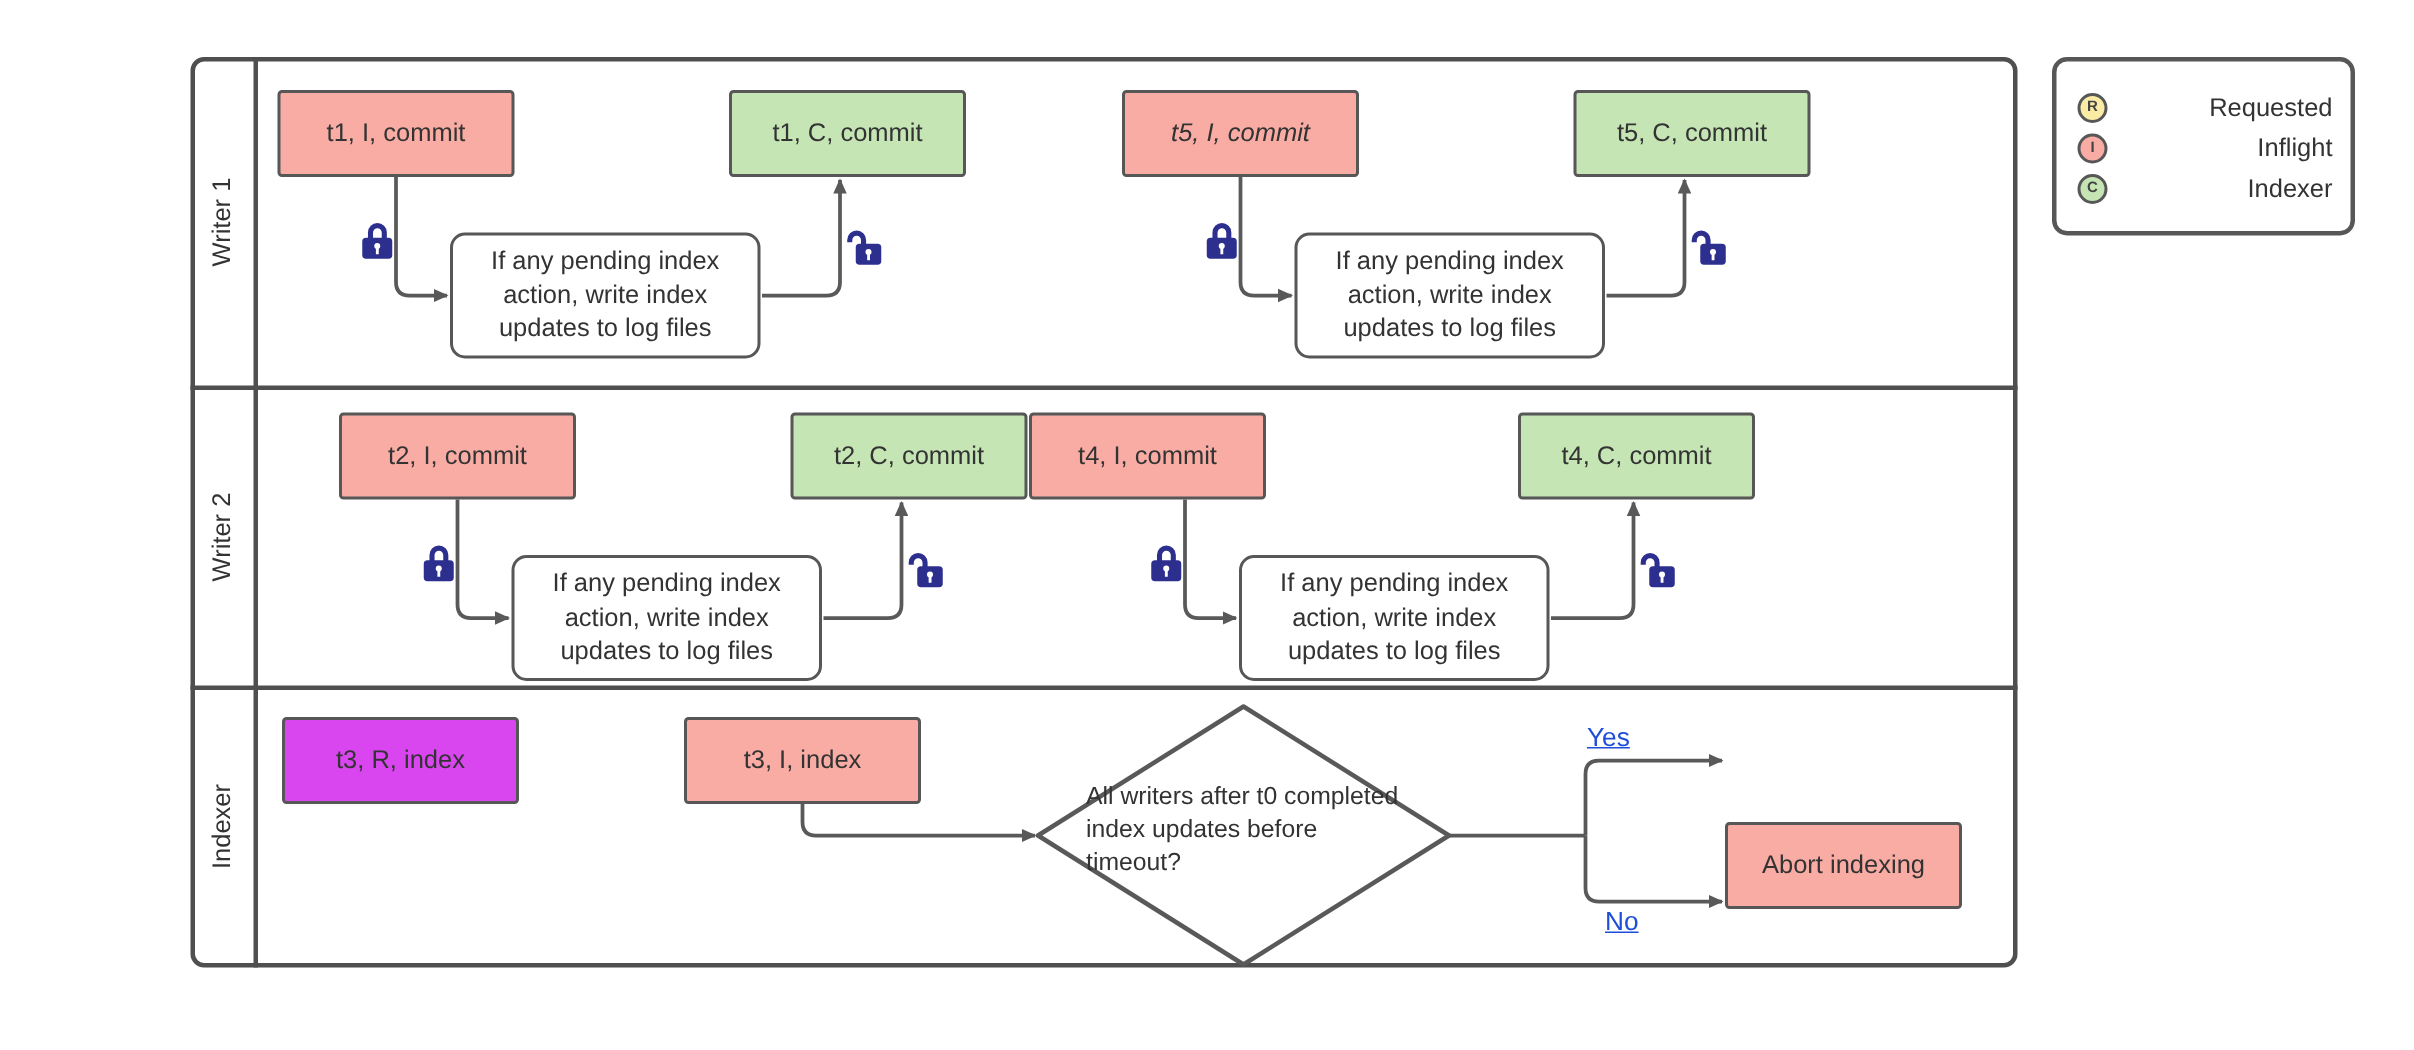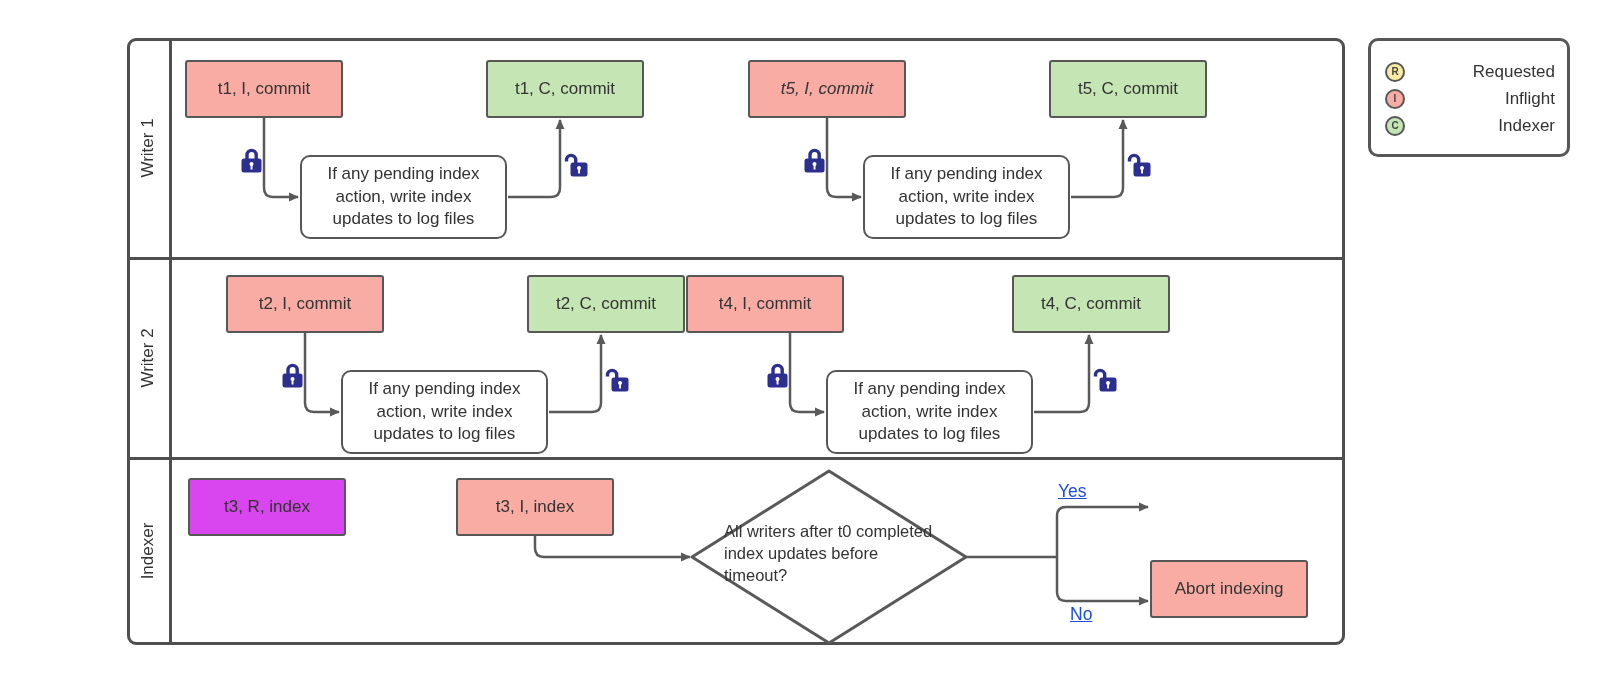--- a/index.html
+++ b/index.html
@@ -90,21 +90,21 @@
   <div class="node green" style="left:527px;top:275px;">t2, C, commit</div>
   <div class="node pink" style="left:686px;top:275px;">t4, I, commit</div>
   <div class="process" style="left:826px;top:370px;">If any pending index action, write index updates to log files</div>
   <div class="node green" style="left:1012px;top:275px;">t4, C, commit</div>
 
   <div class="node yellow" style="left:188px;top:478px;">t3, R, index</div>
   <div class="node pink" style="left:456px;top:478px;">t3, I, index</div>
   <div class="decision-text">All writers after t0 completed index updates before timeout?</div>
   <div class="edge-label" style="left:1058px;top:481px;">Yes</div>
   <div class="edge-label" style="left:1070px;top:604px;">No</div>
-  <div class="node pink" style="left:1150px;top:560px;">Abort indexing</div>
+  <div class="node pink" style="left:1150px;top:548px;">Abort indexing</div>
 
   <div class="lock" style="left:240px;top:146px;">
     <svg width="23" height="28" viewBox="0 0 23 28">
         <path d="M7,14 V9 a4.6,4.6 0 0 1 9.2,0 V14" fill="none" stroke="#2D2F8F" stroke-width="3.4"></path>
         <rect x="1.5" y="12.5" width="20" height="14" rx="2.5" fill="#2D2F8F"></rect>
         <circle cx="11.5" cy="18" r="2" fill="#fff"></circle>
         <rect x="10.6" y="19" width="1.9" height="4.5" fill="#fff"></rect>
       </svg>
   </div>
   <div class="lock" style="left:803px;top:146px;">

